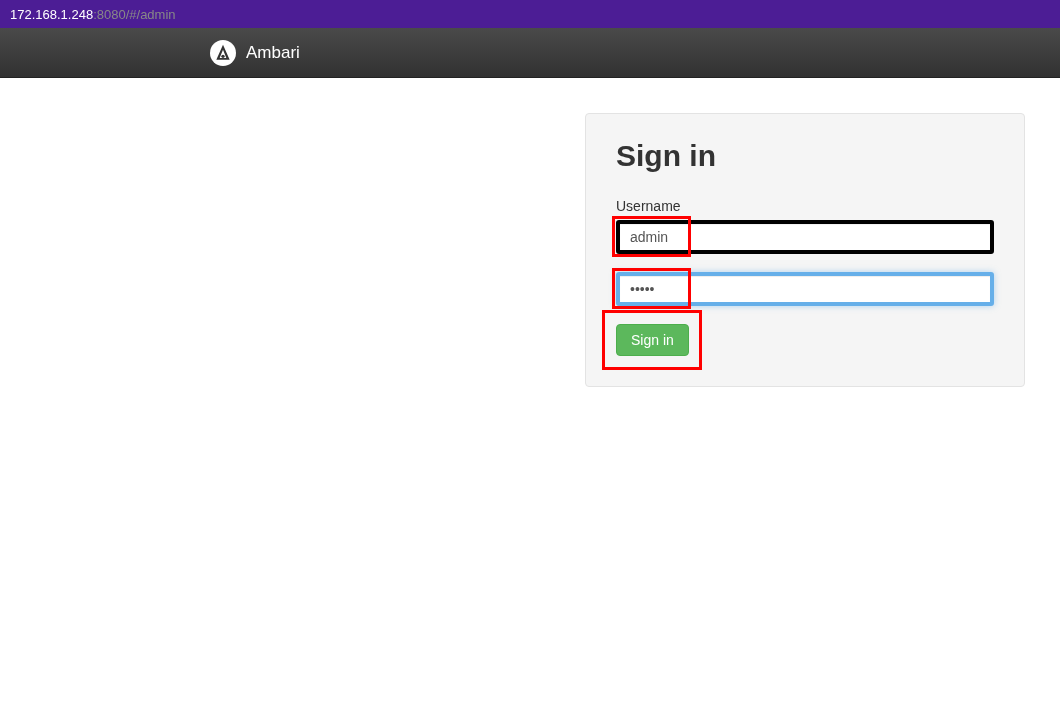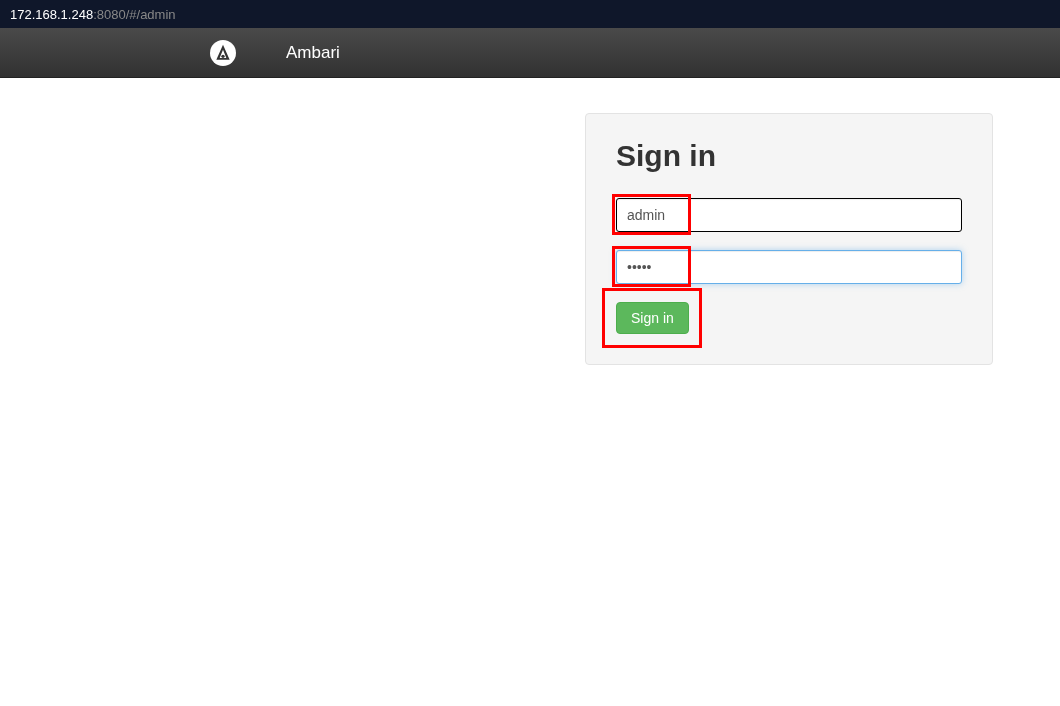--- a/index.html
+++ b/index.html
@@ -10,21 +10,21 @@
     body {
       font-family: "Helvetica Neue", Helvetica, Arial, sans-serif;
       font-size: 14px;
       color: #333;
       background: #fff;
       width: 1060px;
       height: 706px;
       overflow: hidden;
     }
     .address-bar {
-      background: #0f172a;
+      background: #4c1d95;
       color: #fff;
       padding: 6px 10px;
       font-size: 13px;
       height: 28px;
       display: flex;
       align-items: center;
     }
     .address-bar .host {
       color: #fff;
     }
@@ -38,42 +38,41 @@
       align-items: center;
       padding-left: 210px;
       border-bottom: 1px solid #222;
     }
     .navbar-brand {
       display: flex;
       align-items: center;
       color: #fff;
       font-size: 17px;
       text-decoration: none;
-      gap: 40px;
     }
     .logo-icon {
       width: 26px;
       height: 26px;
       background: #fff;
       border-radius: 50%;
       margin-right: 10px;
       display: inline-flex;
       align-items: center;
       justify-content: center;
       position: relative;
     }
     .logo-icon svg {
       width: 20px;
       height: 20px;
     }
     .content {
       padding: 35px 0 0 0;
     }
     .login-panel {
-      width: 408px;
+      width: 440px;
       margin-left: 585px;
       background: #f5f5f5;
       border: 1px solid #e3e3e3;
       border-radius: 4px;
       padding: 25px 30px 30px 30px;
     }
     .login-title {
       font-size: 30px;
       font-weight: 700;
       color: #333;
@@ -88,21 +87,21 @@
       color: #333;
       margin-bottom: 6px;
     }
     .form-control {
       width: 100%;
       height: 34px;
       padding: 6px 10px;
       font-size: 14px;
       color: #555;
       background: #fff;
-      border: 1px solid #000000;
+      border: 4px solid #000000;
       border-radius: 3px;
       box-shadow: inset 0 1px 1px rgba(0,0,0,.06);
     }
     .form-control.focused {
       border-color: #66afe9;
       outline: 0;
       box-shadow: inset 0 1px 1px rgba(0,0,0,.075), 0 0 6px rgba(102,175,233,.5);
     }
     .btn-signin {
       background: #5cb85c;
@@ -166,20 +165,21 @@
     </span>
     <span>Ambari</span>
   </a>
 </div>
 
 <div class="content">
   <div class="login-panel">
     <h2 class="login-title">Sign in</h2>
 
     <div class="form-group">
+      <label class="form-label">Username</label>
       <div class="input-wrap">
         <input type="text" class="form-control" value="admin" style="">
         <div class="red-box-username"></div>
       </div>
     </div>
 
     <div class="form-group">
       <div class="input-wrap">
         <input type="password" class="form-control focused" value="admin" style="">
         <div class="red-box-password"></div>

